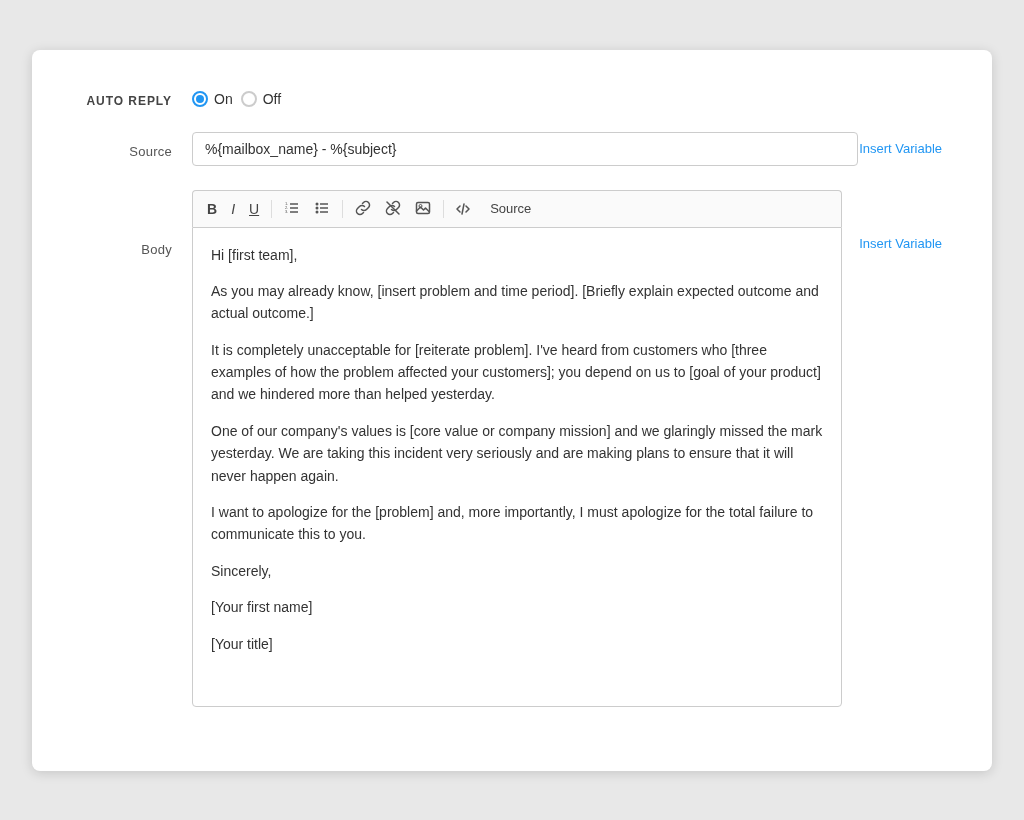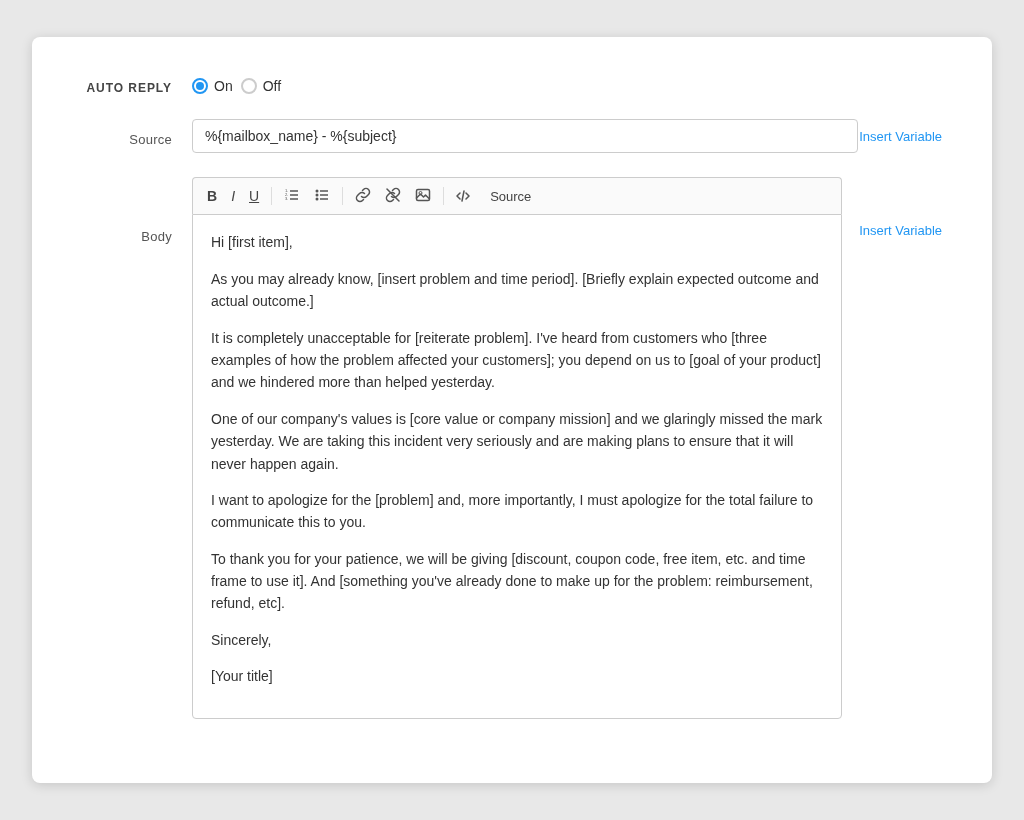--- a/index.html
+++ b/index.html
@@ -255,27 +255,27 @@
 
         <div class="toolbar-source">
           <svg width="14" height="14" viewBox="0 0 14 14" fill="none">
             <path d="M4 4L1 7l3 3M10 4l3 3-3 3M8 2l-2 10" stroke="#555" stroke-width="1.5" stroke-linecap="round" stroke-linejoin="round"></path>
           </svg>
           <span>Source</span>
         </div>
       </div>
 
       <div class="editor-area" contenteditable="true" style="">
-        <p>Hi [first item],</p>
+        <p>Hi [first team],</p>
         <p>As you may already know, [insert problem and time period]. [Briefly explain expected outcome and actual outcome.]</p>
         <p>It is completely unacceptable for [reiterate problem]. I've heard from customers who [three examples of how the problem affected your customers]; you depend on us to [goal of your product] and we hindered more than helped yesterday.</p>
         <p>One of our company's values is [core value or company mission] and we glaringly missed the mark yesterday. We are taking this incident very seriously and are making plans to ensure that it will never happen again.</p>
         <p>I want to apologize for the [problem] and, more importantly, I must apologize for the total failure to communicate this to you.</p>
-        <p>To thank you for your patience, we will be giving [discount, coupon code, free item, etc. and time frame to use it]. And [something you've already done to make up for the problem: reimbursement, refund, etc].</p>
         <p>Sincerely,</p>
+        <p>[Your first name]</p>
         <p>[Your title]</p>
       </div>
     </div>
     <div class="body-right">
       <a class="insert-variable-link" href="#">Insert Variable</a>
     </div>
   </div>
 
 </div>
 

